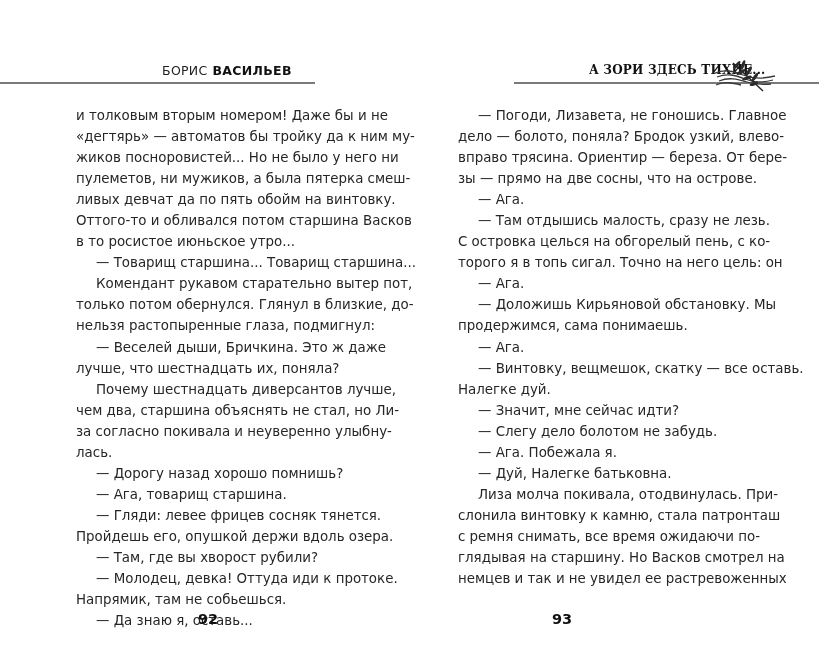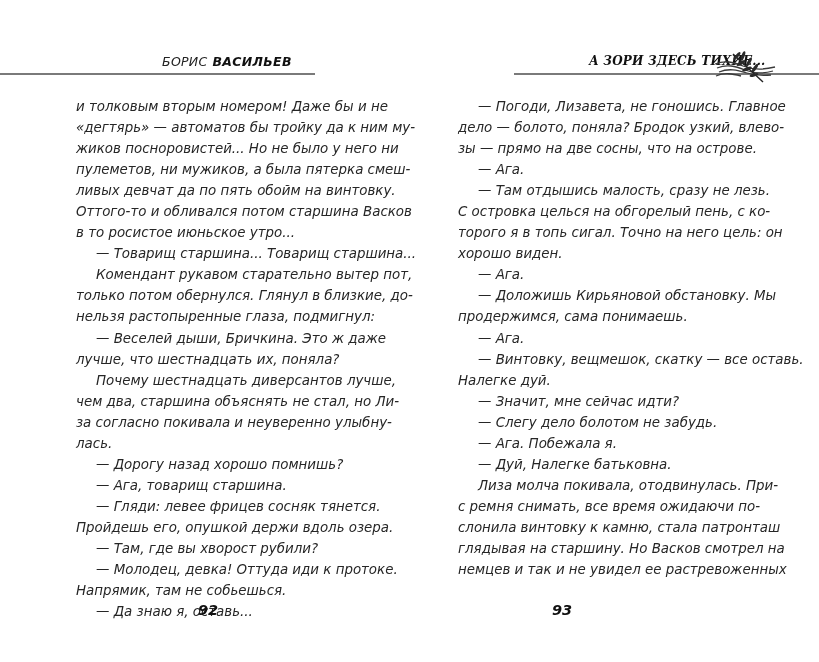--- a/index.html
+++ b/index.html
@@ -1,18 +1,18 @@
 <!DOCTYPE html>
 <html><head>
 <meta charset="utf-8">
 <style>
   html, body { margin: 0; padding: 0; background: #ffffff; }
   body { width: 819px; height: 662px; position: relative; overflow: hidden;
          font-family: "DejaVu Sans", sans-serif; color: #1e1e1e; }
-  .page { position: absolute; top: 7px; height: 533px; font-style: italic; }
+  .page { position: absolute; top: 16px; height: 533px; }
   .page-left { left: 0; width: 410px; }
   .page-right { left: 410px; width: 409px; }
 
   .header-rule { position: absolute; top: 66px; height: 2px; background: #7a7a7a; }
   .page-left .header-rule { left: 0; width: 315px; }
   .page-right .header-rule { left: 104px; width: 305px; }
 
   .running-head { position: absolute; top: 47px; font-size: 12.5px; letter-spacing: 0.3px; white-space: nowrap; }
   .page-left .running-head { left: 162px; }
   .author-first { font-weight: normal; color: #222; }
@@ -89,36 +89,36 @@
       <ellipse cx="28" cy="13" rx="5" ry="1.6" transform="rotate(-30 28 13)"></ellipse>
       <ellipse cx="36" cy="12" rx="5" ry="1.6" transform="rotate(-60 36 12)"></ellipse>
       <ellipse cx="34" cy="19" rx="5" ry="1.6" transform="rotate(-20 34 19)"></ellipse>
       <ellipse cx="42" cy="18" rx="5" ry="1.6" transform="rotate(-55 42 18)"></ellipse>
       <ellipse cx="41" cy="25" rx="4.5" ry="1.5" transform="rotate(-15 41 25)"></ellipse>
     </g>
   </svg>
   <div class="text-block" id="right-text">
       <span class="line indent">— Погоди, Лизавета, не гоношись. Главное</span>
       <span class="line">дело — болото, поняла? Бродок узкий, влево-</span>
+      <span class="line">вправо трясина. Ориентир — береза. От бере-</span>
       <span class="line last">зы — прямо на две сосны, что на острове.</span>
       <span class="line indent last">— Ага.</span>
       <span class="line indent">— Там отдышись малость, сразу не лезь.</span>
       <span class="line">С островка целься на обгорелый пень, с ко-</span>
       <span class="line">торого я в топь сигал. Точно на него цель: он</span>
-      <span class="line last">хорошо виден.</span>
       <span class="line indent last">— Ага.</span>
       <span class="line indent">— Доложишь Кирьяновой обстановку. Мы</span>
       <span class="line last">продержимся, сама понимаешь.</span>
       <span class="line indent last">— Ага.</span>
       <span class="line indent">— Винтовку, вещмешок, скатку — все оставь.</span>
       <span class="line last">Налегке дуй.</span>
       <span class="line indent last">— Значит, мне сейчас идти?</span>
       <span class="line indent last">— Слегу дело болотом не забудь.</span>
       <span class="line indent last">— Ага. Побежала я.</span>
       <span class="line indent last">— Дуй, Налегке батьковна.</span>
       <span class="line indent">Лиза молча покивала, отодвинулась. При-</span>
+      <span class="line">слонила винтовку к камню, стала патронташ</span>
       <span class="line">с ремня снимать, все время ожидаючи по-</span>
-      <span class="line">слонила винтовку к камню, стала патронташ</span>
       <span class="line">глядывая на старшину. Но Васков смотрел на</span>
       <span class="line">немцев и так и не увидел ее растревоженных</span>
     </div>
   <div class="folio">93</div>
 </div>
 
 </body></html>

